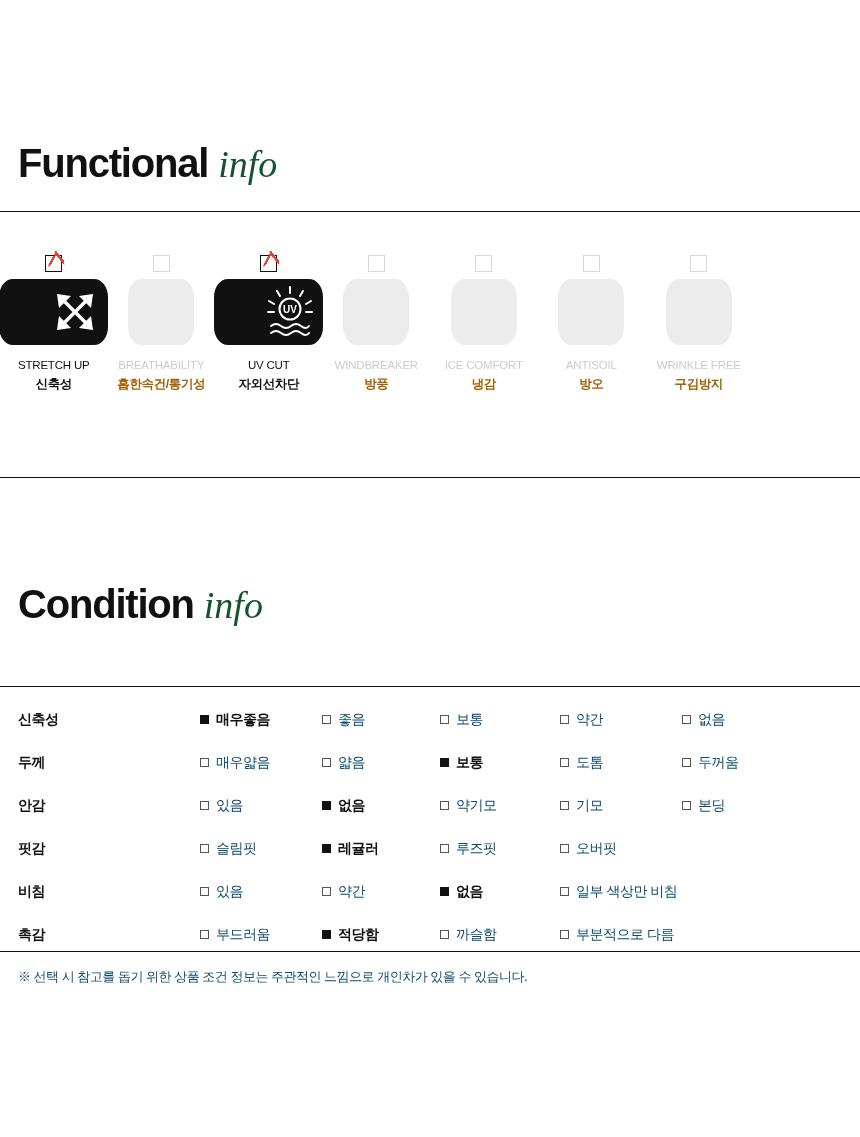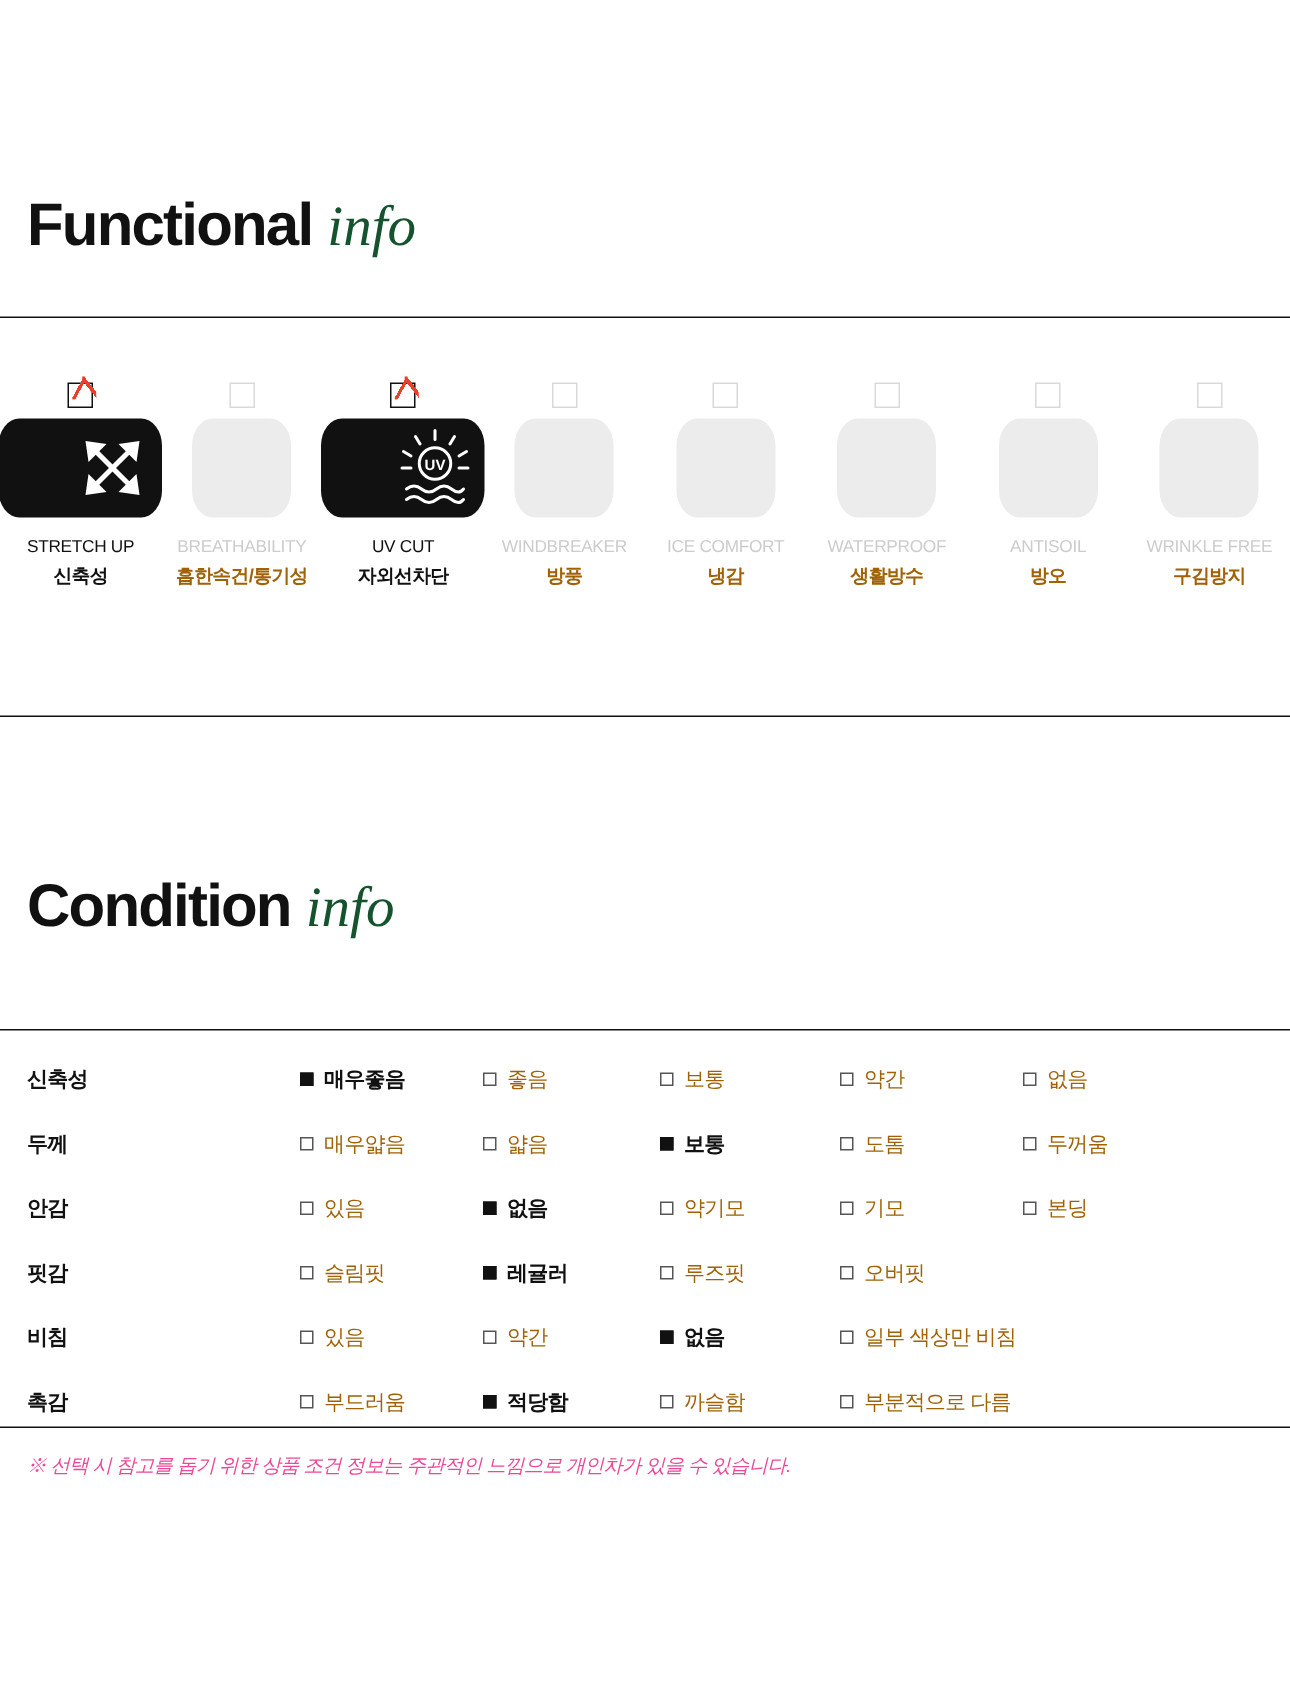--- a/index.html
+++ b/index.html
@@ -34,21 +34,21 @@
     font-family: "Liberation Serif", serif;
     font-style: italic;
     font-size: 38px;
     color: #14532d;
     line-height: 1;
   }
 
   #functional-title {
     position: absolute;
     left: 18px;
-    top: 130px;
+    top: 143px;
   }
   #condition-title {
     position: absolute;
     left: 18px;
     top: 584px;
   }
 
   .hrule {
     position: absolute;
     left: 0;
@@ -156,21 +156,21 @@
     font-weight: bold;
     letter-spacing: -0.5px;
     color: #111111;
   }
   .cond-opt {
     display: flex;
     align-items: center;
     gap: 7px;
     font-size: 14px;
     letter-spacing: -0.5px;
-    color: #a16207;
+    color: #0c4a6e;
     white-space: nowrap;
   }
   .cond-opt .mark {
     width: 9px;
     height: 9px;
     border: 1px solid #555555;
     box-sizing: border-box;
     background: #ffffff;
     flex: 0 0 auto;
   }
@@ -185,22 +185,21 @@
   .cond-opt.c2 { width: 120px; }
   .cond-opt.c3 { width: 122px; }
   .cond-opt.c4 { width: 130px; }
 
   #cond-note {
     position: absolute;
     left: 18px;
     top: 968px;
     font-size: 13px;
     letter-spacing: -0.5px;
-    color: #ec4899;
-    font-style: italic;
+    color: #0c4a6e;
   }
 </style>
 </head>
 <body>
 
 <div id="functional-title" class="section-title">
   <span class="bold">Functional</span>
   <span class="script">info</span>
 </div>
 <div class="hrule" id="rule-func-top"></div>
@@ -267,26 +266,20 @@
     <div class="func-label-ko">방풍</div>
   </div>
 
   <div class="func-item">
     <div class="checkbox"></div>
     <div class="icon-box"></div>
     <div class="func-label-en">ICE COMFORT</div>
     <div class="func-label-ko">냉감</div>
   </div>
 
-  <div class="func-item">
-    <div class="checkbox"></div>
-    <div class="icon-box"></div>
-    <div class="func-label-en">WATERPROOF</div>
-    <div class="func-label-ko">생활방수</div>
-  </div>
 
   <div class="func-item">
     <div class="checkbox"></div>
     <div class="icon-box"></div>
     <div class="func-label-en">ANTISOIL</div>
     <div class="func-label-ko">방오</div>
   </div>
 
   <div class="func-item">
     <div class="checkbox"></div>

